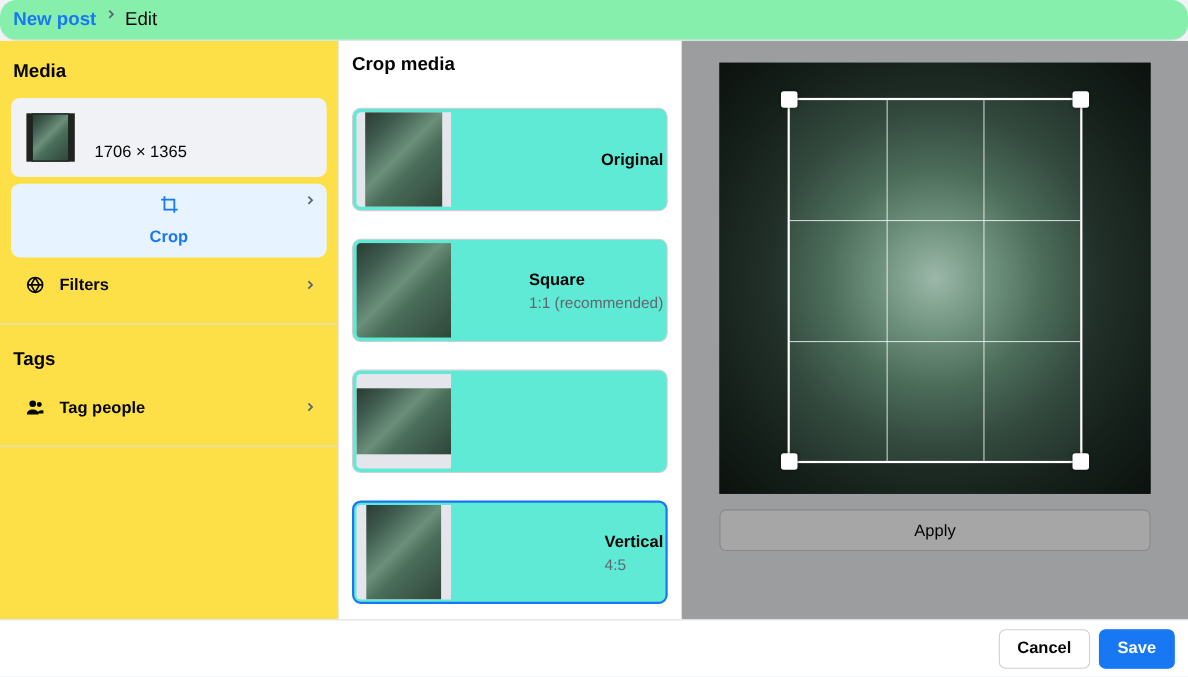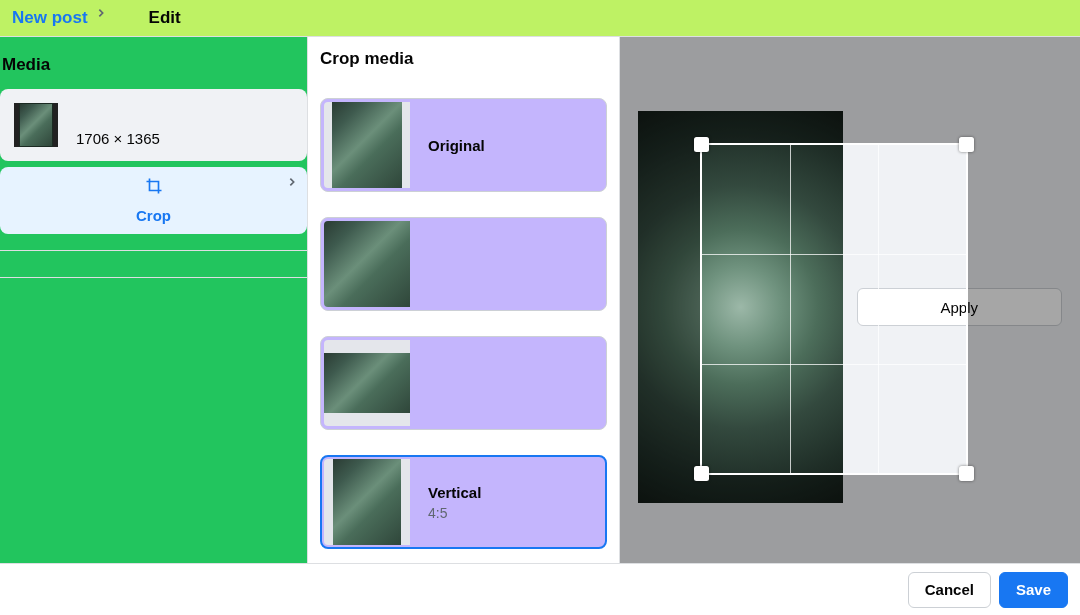--- a/index.html
+++ b/index.html
@@ -1,52 +1,52 @@
 <!DOCTYPE html>
 <html><head>
 <meta charset="utf-8">
 <style>
   * { box-sizing: border-box; margin: 0; padding: 0; font-family: -apple-system, BlinkMacSystemFont, "Segoe UI", Helvetica, Arial, sans-serif; }
   body { width: 1080px; height: 615px; background: #f0f2f5; display: flex; flex-direction: column; }
-  .breadcrumb { background: #bef264; display: flex; padding: 8px 12px; gap: 8px; border-bottom: 1px solid #dddfe2; height: 37px; }
+  .breadcrumb { background: #86efac; display: flex; padding: 8px 12px; gap: 8px; border-bottom: 1px solid #dddfe2; height: 37px; border-radius: 15px; }
   .breadcrumb a { color: #1877f2; text-decoration: none; font-weight: 600; font-size: 17px; }
   .breadcrumb .chev { color: #606770; }
-  .breadcrumb .current { color: #050505; font-weight: 700; font-size: 17px; margin-left: 35px; }
+  .breadcrumb .current { color: #050505; font-weight: 400; font-size: 17px; }
 
   .main { flex: 1; display: flex; overflow: hidden; }
-  .sidebar { width: 308px; background: #22c55e; border-right: 1px solid #dddfe2; padding: 12px 0; display: flex; flex-direction: column; gap: 6px; }
+  .sidebar { width: 308px; background: #fde047; border-right: 1px solid #dddfe2; padding: 12px 10px; display: flex; flex-direction: column; gap: 6px; }
   .section-title { font-size: 17px; font-weight: 700; color: #050505; padding: 6px 2px 8px 2px; }
 
   .media-card { background: #f0f2f5; border-radius: 8px; padding: 14px 14px; display: flex; align-items: flex-end; gap: 18px; }
   .thumb-outer { width: 44px; height: 44px; background: #222; display:flex; align-items:center; justify-content:center; }
   .thumb-succ { width: 34px; height: 44px; background: linear-gradient(135deg,#2a3b33 0%,#3e5a4e 20%,#6b8f7a 45%,#4a6d5a 60%,#2f463a 100%); border: 1px solid #1b2a22; }
   .thumb-succ2 { width: 86px; height: 86px; background: linear-gradient(135deg,#2a3b33 0%,#3e5a4e 20%,#6b8f7a 45%,#4a6d5a 60%,#2f463a 100%); flex-shrink:0; }
   .media-dim { font-size: 15px; color: #050505; font-weight: 400; }
 
   .menu-item { display:flex; align-items:center; gap:12px; padding: 10px 12px; border-radius: 8px; cursor: pointer; position:relative; font-size:15px; color:#050505; font-weight:600; }
   .menu-item.active { background: #e7f3ff; color: #1877f2; flex-direction: column; }
   .menu-item.active .icon { color: #1877f2; }
   .menu-item .icon { width: 20px; display:flex; align-items:center; justify-content:center; color:#050505; }
   .menu-item .chevr { position:absolute; right:10px; color:#606770; }
 
   .divider { border-top: 1px solid #dddfe2; margin: 10px -10px; }
 
   .middle { width: 312px; background: #fff; border-right: 1px solid #dddfe2; padding: 12px 12px; display:flex; flex-direction:column; gap:25px; overflow:auto; }
   .crop-title { font-size: 17px; font-weight: 700; color:#050505; padding-bottom: 4px; }
-  .crop-option { border: 1px solid #ccd0d5; border-radius: 8px; padding: 3px; display:flex; align-items:center; gap:18px; cursor:pointer; background:#c4b5fd; }
+  .crop-option { border: 1px solid #ccd0d5; border-radius: 8px; padding: 3px; display:flex; align-items:center; gap:18px; cursor:pointer; background:#5eead4;justify-content:space-between; }
   .crop-option.selected { border: 2px solid #1877f2; padding:2px; }
   .crop-thumb { width: 86px; height: 86px; background:#e4e6eb; display:flex; align-items:center; justify-content:center; flex-shrink:0; border-radius:4px 0 0 4px; overflow:hidden; }
   .crop-thumb .inner-v { width: 70px; height: 86px; }
   .crop-thumb .inner-s { width: 86px; height: 86px; }
   .crop-thumb .inner-h { width: 86px; height: 60px; }
   .crop-label { display:flex; flex-direction:column; gap:4px; }
   .crop-label .name { font-weight:700; font-size:15px; color:#050505; }
   .crop-label .sub { font-size:14px; color:#606770; }
 
-  .right { flex:1; background:#f0f2f5; display:flex; flex-direction:row; padding: 20px 18px 6px 18px; gap:14px; overflow:hidden; }
+  .right { flex:1; background:#f0f2f5; display:flex; flex-direction:column; padding: 20px 18px 6px 18px; gap:14px; overflow:hidden; }
   .stage { background:#555b60; width: 392px; height: 392px; align-self:center; position:relative; }
   .photo { position:absolute; left:0; right:0; top:0; bottom:0; background: radial-gradient(circle at 50% 50%, #9cb8a8 0%, #6f927e 18%, #4c6d5a 35%, #33493e 55%, #1f2e27 80%, #131c17 100%); }
   .cropbox { position:absolute; border: 2px solid #fff; box-shadow: 0 0 0 2000px rgba(0,0,0,0.35); }
   .gridline { position:absolute; background: rgba(255,255,255,0.75); }
   .gridline.h { height:1px; left:0; right:0; }
   .gridline.v { width:1px; top:0; bottom:0; }
   .handle { position:absolute; width:15px; height:15px; background:#fff; border-radius:2.5px; box-shadow:0 0 3px rgba(0,0,0,0.5); }
 
   .apply-btn { background:#fff; border:1px solid #ccd0d5; border-radius:6px; height:38px; display:flex; align-items:center; justify-content:center; font-size:15px; font-weight:500; color:#050505; cursor:pointer; width:392px; align-self:center; }
   .hint { font-size:13px; color:#606770; width:392px; align-self:center; line-height:1.4; }
@@ -91,44 +91,79 @@
           </svg>
       </span>
       <span>Crop</span>
       <span class="chevr">
         <svg width="10" height="10" viewBox="0 0 24 24" fill="none" stroke="currentColor" stroke-width="4">
             <path d="M8 4l8 8-8 8"></path>
           </svg>
       </span>
     </div>
 
+    <div class="menu-item">
+      <span class="icon">
+        <svg width="18" height="18" viewBox="0 0 24 24" fill="none" stroke="currentColor" stroke-width="2">
+            <circle cx="12" cy="12" r="9"></circle>
+            <path d="M12 3l5 9M12 3l-5 9M3 12h9M12 21l5-9M12 21l-5-9M21 12h-9"></path>
+          </svg>
+      </span>
+      <span>Filters</span>
+      <span class="chevr">
+        <svg width="10" height="10" viewBox="0 0 24 24" fill="none" stroke="currentColor" stroke-width="4">
+            <path d="M8 4l8 8-8 8"></path>
+          </svg>
+      </span>
+    </div>
 
     <div class="divider"></div>
 
-
+    <div class="section-title">Tags</div>
+
+    <div class="menu-item">
+      <span class="icon">
+        <svg width="18" height="18" viewBox="0 0 24 24" fill="currentColor">
+            <circle cx="9" cy="8" r="4"></circle>
+            <circle cx="17" cy="9" r="3"></circle>
+            <path d="M2 20c0-3 3-5 7-5s7 2 7 5v1H2z"></path>
+            <path d="M15 20c0-2 1.5-4 5-4 1.5 0 2 .5 2 .5v3.5h-7z"></path>
+          </svg>
+      </span>
+      <span>Tag people</span>
+      <span class="chevr">
+        <svg width="10" height="10" viewBox="0 0 24 24" fill="none" stroke="currentColor" stroke-width="4">
+            <path d="M8 4l8 8-8 8"></path>
+          </svg>
+      </span>
+    </div>
 
     <div class="divider"></div>
   </div>
 
   <div class="middle">
     <div class="crop-title">Crop media</div>
 
     <div class="crop-option">
       <div class="crop-thumb">
           <div class="thumb-succ2 inner-v"></div>
         </div>
       <div class="crop-label">
         <div class="name">Original</div>
       </div>
     </div>
 
     <div class="crop-option">
       <div class="crop-thumb">
           <div class="thumb-succ2 inner-s"></div>
         </div>
+      <div class="crop-label">
+        <div class="name">Square</div>
+        <div class="sub">1:1 (recommended)</div>
+      </div>
     </div>
 
     <div class="crop-option">
       <div class="crop-thumb">
           <div class="thumb-succ2 inner-h"></div>
         </div>
     </div>
 
     <div class="crop-option selected">
       <div class="crop-thumb">

